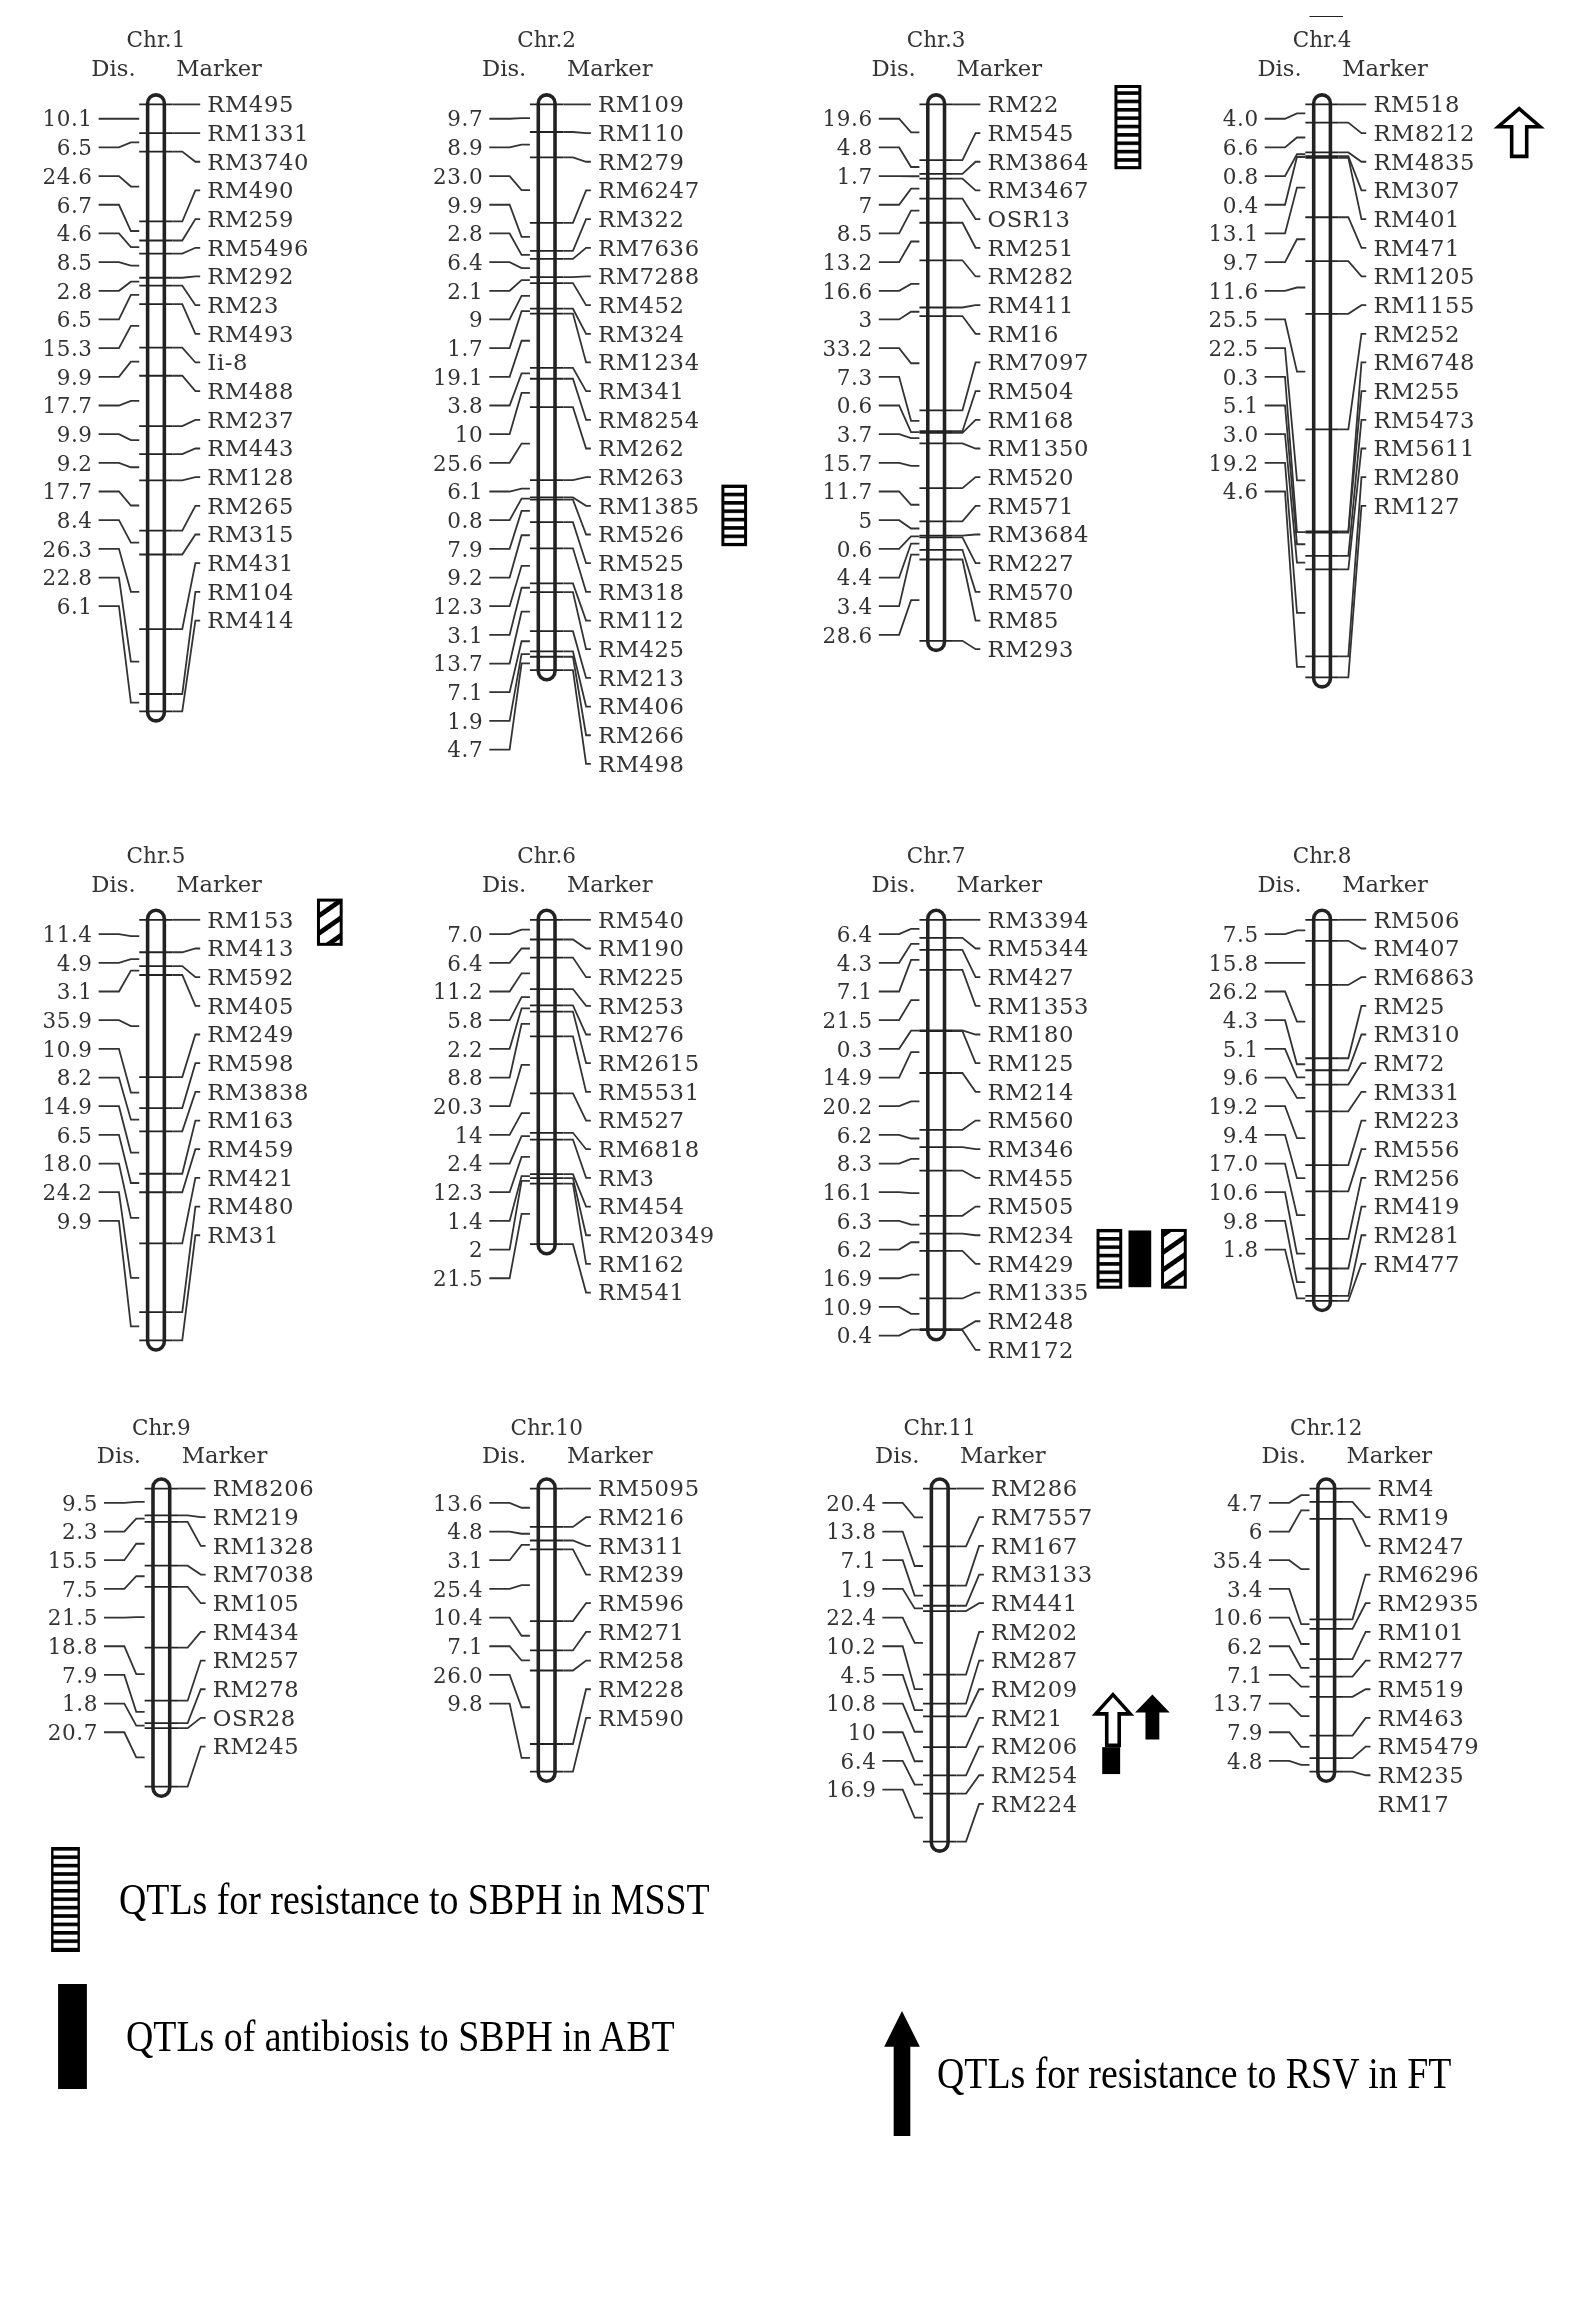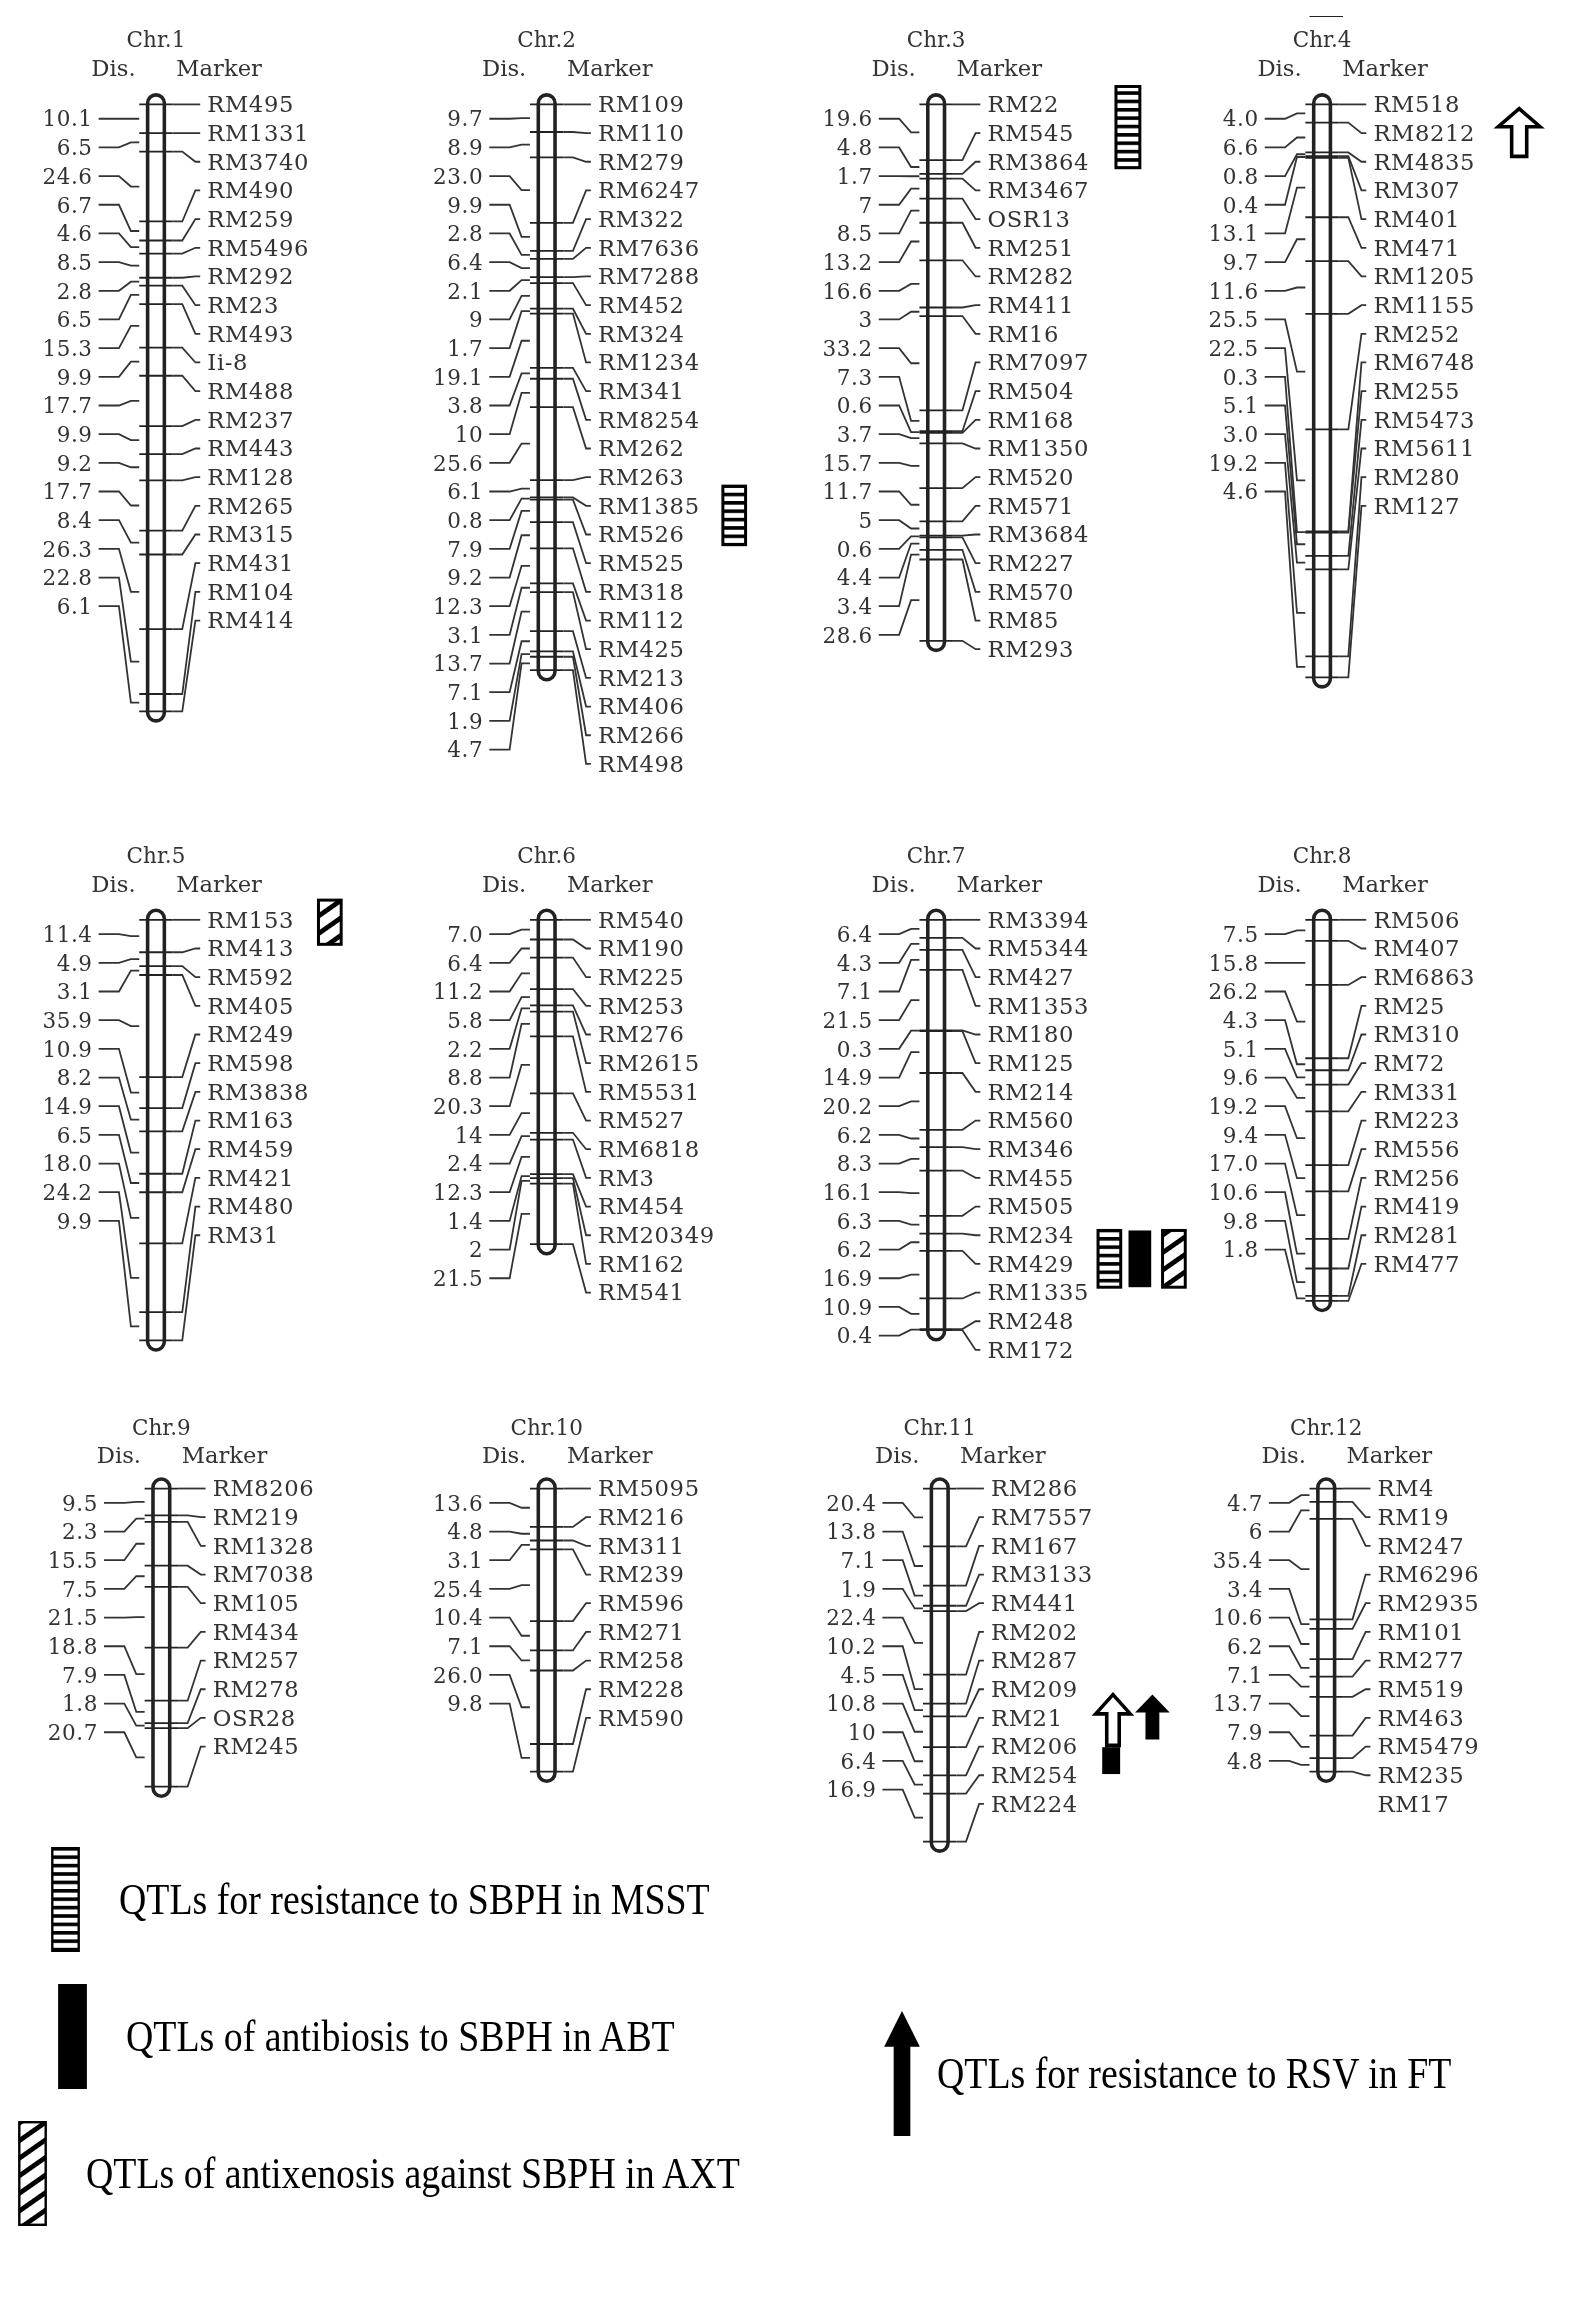--- a/index.html
+++ b/index.html
@@ -992,26 +992,20 @@
       <rect x="2" y="2" width="44" height="171" fill="url(#pat-hstripe)" stroke="#000" stroke-width="4"></rect>
     </svg>
     <span class="legend-text" style="margin-left:39px;">QTLs for resistance to SBPH in MSST</span>
   </div>
   <div class="legend-item" style="left:18px; top:1968px; height:105px;padding-left:40px;">
     <svg width="29" height="105" viewBox="0 0 48 175">
       <rect x="0" y="0" width="48" height="175" fill="#000"></rect>
     </svg>
     <span class="legend-text" style="margin-left:39px;">QTLs of antibiosis to SBPH in ABT</span>
   </div>
-  <div class="legend-item" style="left:18px; top:2105px; height:105px;">
-    <svg width="29" height="105" viewBox="0 0 48 175">
-      <rect x="2" y="2" width="44" height="171" fill="url(#pat-diag)" stroke="#000" stroke-width="4"></rect>
-    </svg>
-    <span class="legend-text" style="margin-left:39px;">QTLs of antixenosis against SBPH in AXT</span>
-  </div>
   <div class="legend-item" style="left:884px; top:1995px; height:125px;">
     <svg width="36" height="125" viewBox="0 0 60 210">
       <polygon points="30,0 60,60 44,60 44,210 16,210 16,60 0,60" fill="#000"></polygon>
     </svg>
     <span class="legend-text" style="margin-left:16.7px;">QTLs for resistance to RSV in FT</span>
   </div>
 </div>
 
 
 </body></html>

